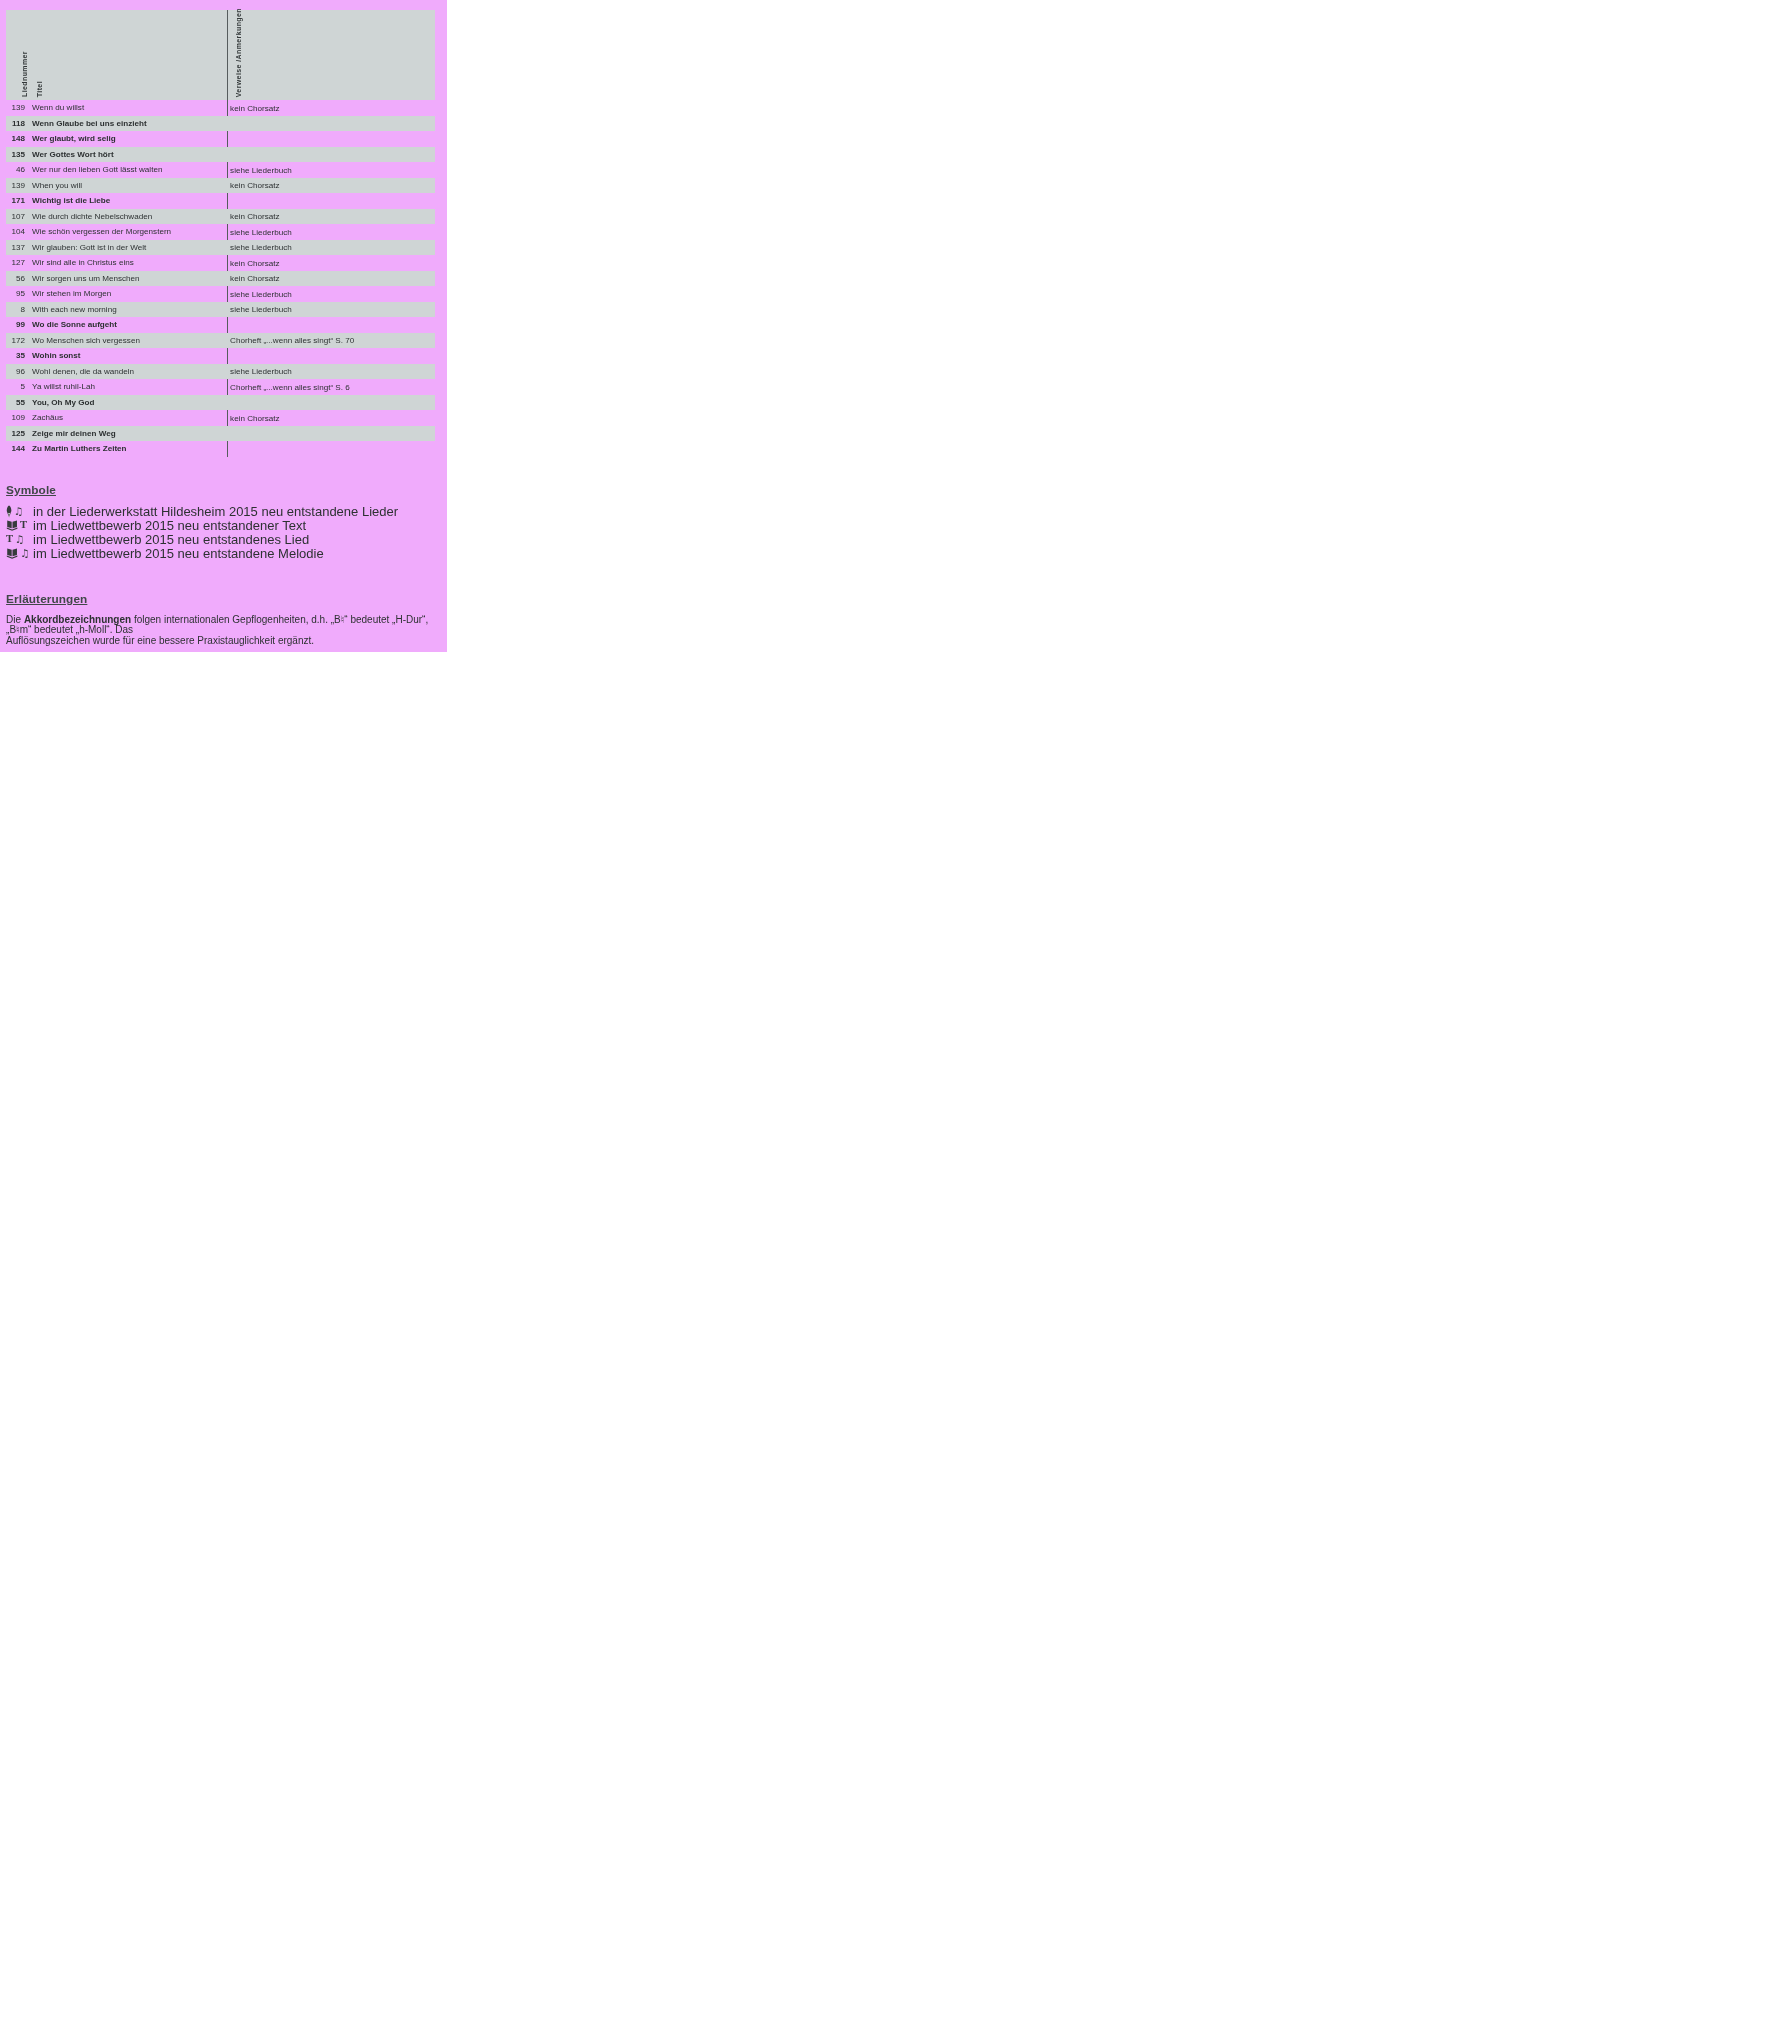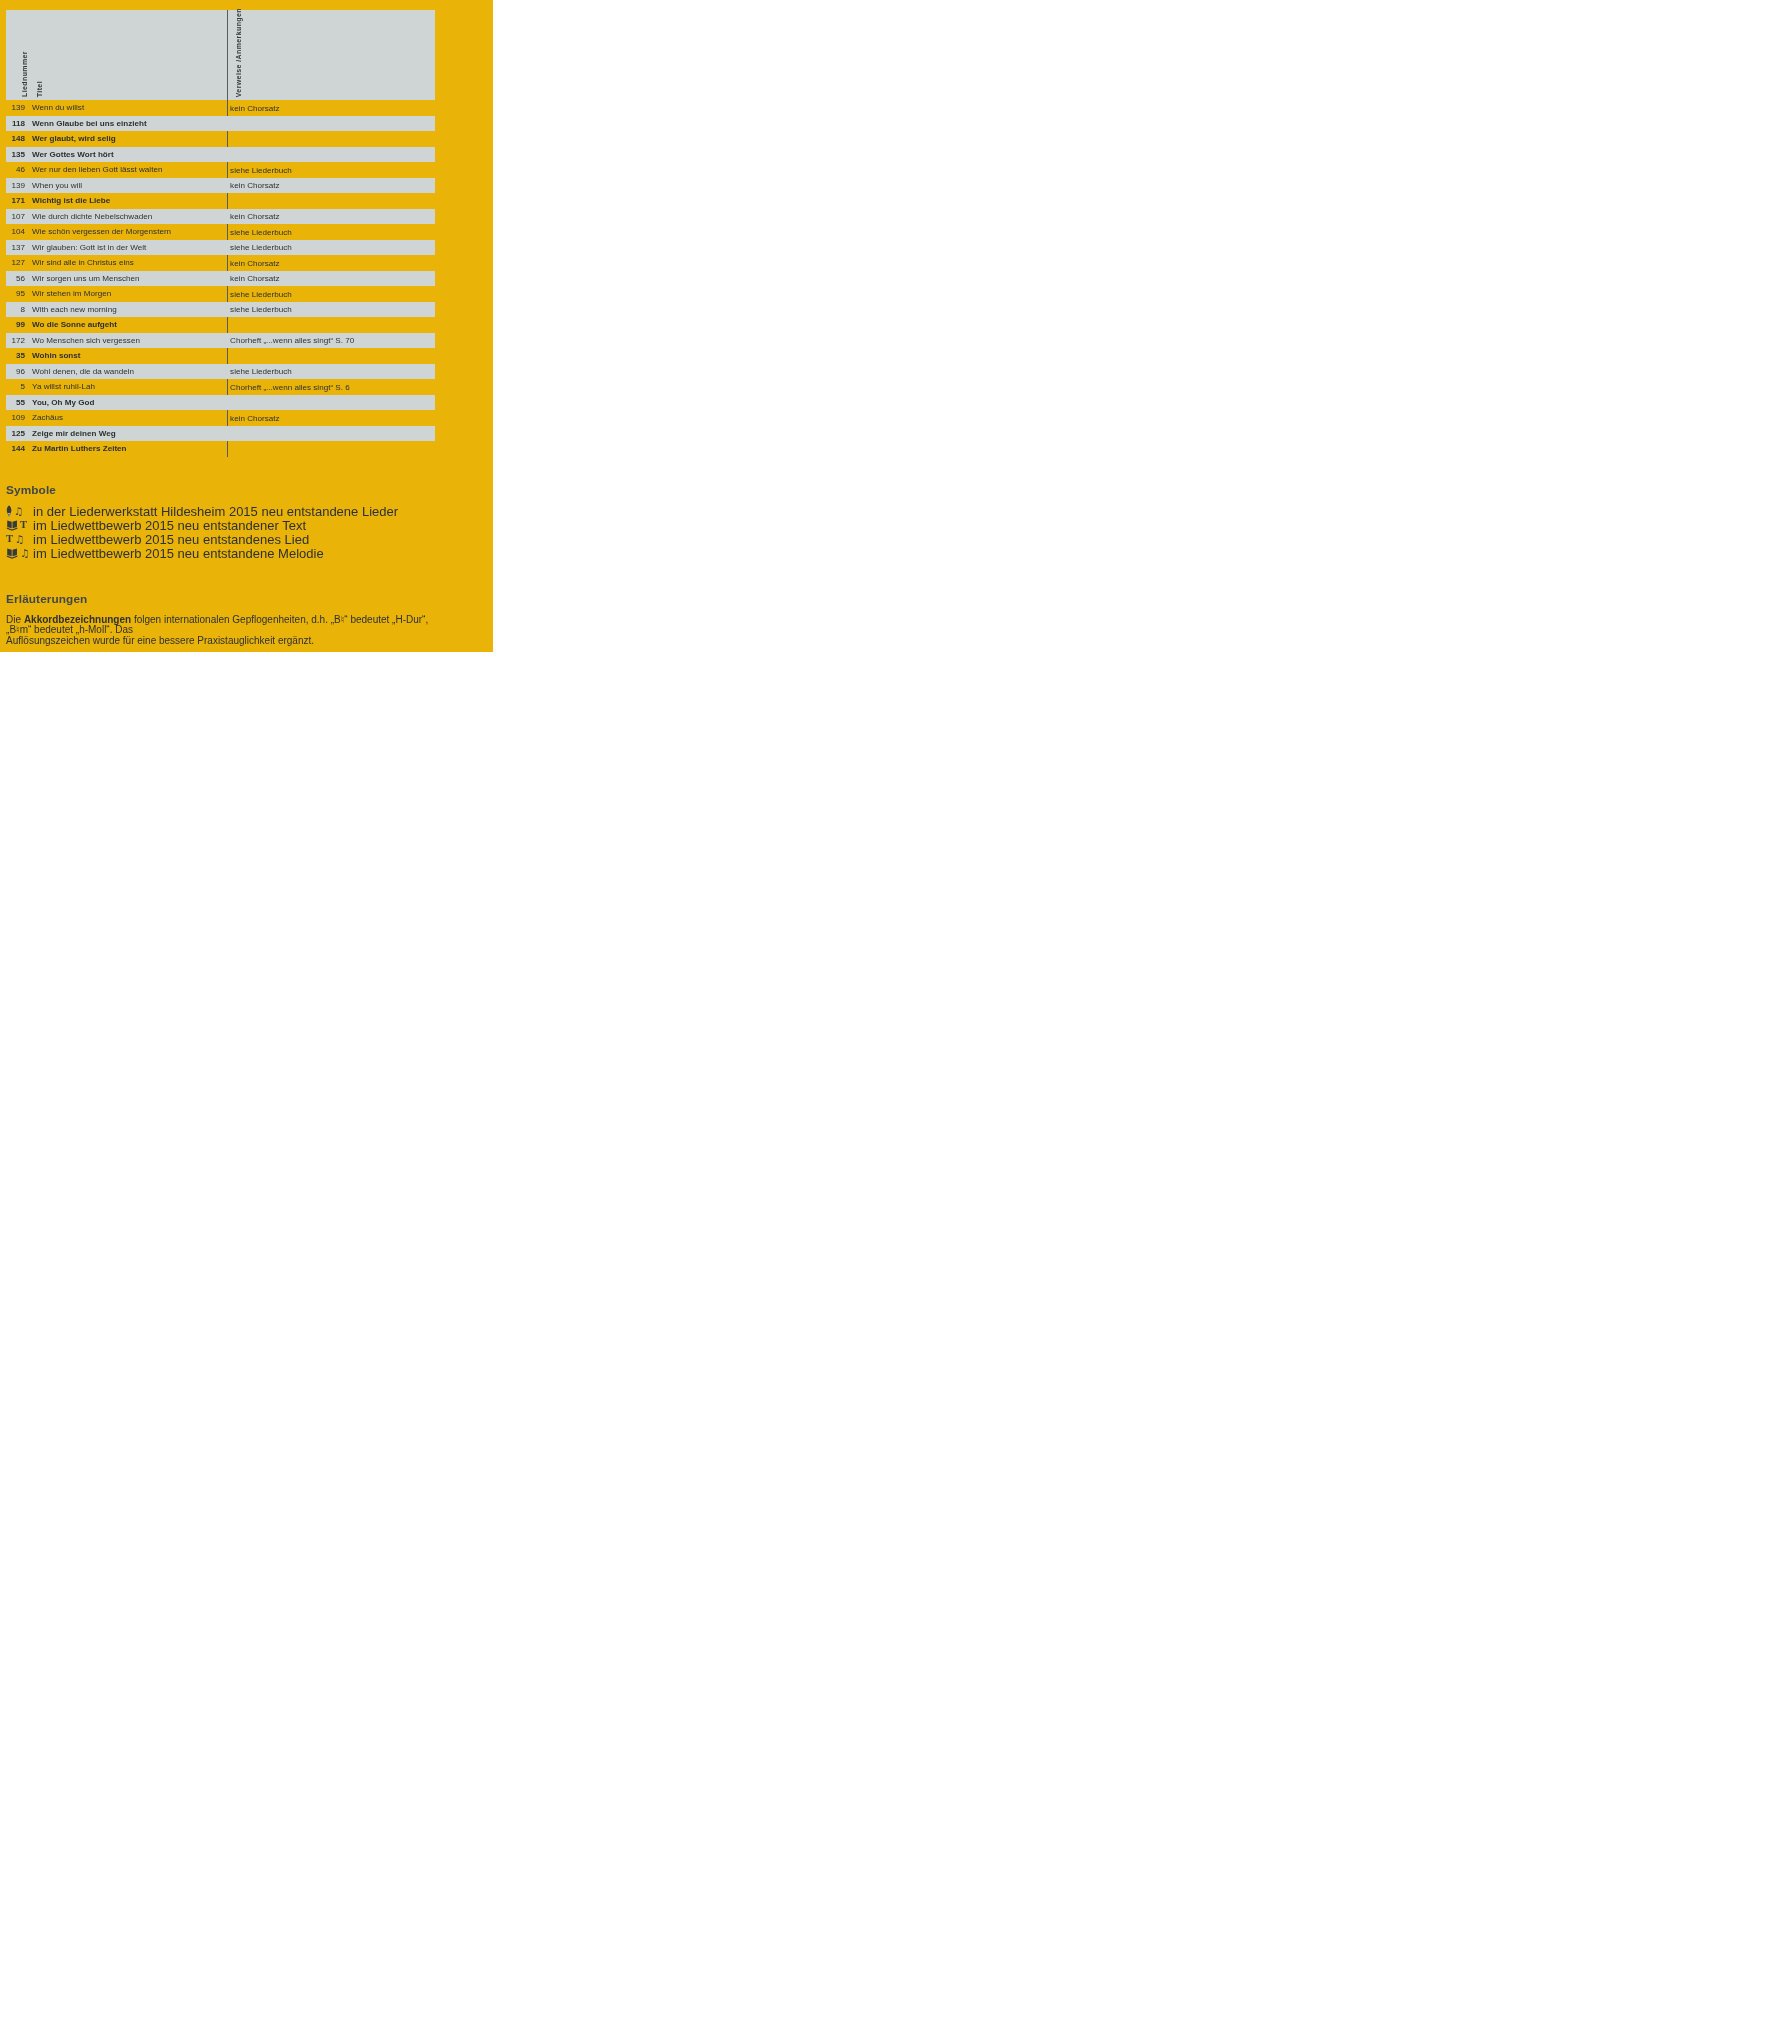--- a/index.html
+++ b/index.html
@@ -1,23 +1,22 @@
 <!DOCTYPE html>
 <html style="--band: #cfd5d5;font-size:6.5px"><head>
 <meta charset="utf-8">
 <style>
   html,body{margin:0;padding:0;background:#ffffff;}
   .page{
     position:relative;
     width:447px;height:652px;
-    background:#eab308;
+    background:#f0abfc;
     font-family:"Liberation Sans", sans-serif;
     color:#2d3132;
     overflow:hidden;
-    padding-left:46px;
   }
   
   .thead{
     position:absolute;left:6.1px;top:10.2px;width:429px;height:90px;
     background:var(--band,#cfd5d5);
   }
   .vlabel{
     position:absolute;bottom:3.3px;
     writing-mode:vertical-rl;transform:rotate(180deg);
     font-weight:700;font-size:7px;letter-spacing:0.4px;
@@ -37,21 +36,21 @@
   .row.gray{background:var(--band,#cfd5d5);}
   .nr{width:19px;text-align:right;flex:none;}
   .titel{margin-left:7px;white-space:nowrap;}
   .verweis{position:absolute;left:224px;top:50%;transform:translateY(-50%);white-space:nowrap;}
   .b{font-weight:700;}
   .it{}
   
   .bottom{position:absolute;left:6.1px;top:484px;width:434px;}
   h2{
     margin:0;font-size:11.8px;line-height:13px;font-weight:700;
-    color:#404748;letter-spacing:0.1px;
+    color:#404748;letter-spacing:0.1px;text-decoration:underline;
   }
   .symbols{margin-top:7.7px;}
   .srow{display:flex;align-items:center;height:14px;}
   .icon-box{width:27px;flex:none;display:flex;align-items:center;gap:1.6px;color:#363b3c;}
   .srow-text{font-size:13px;}
   .notes{font-family:"DejaVu Sans", sans-serif;font-size:10.6px;line-height:1;color:#363b3c;}
   .tletter{font-family:"Liberation Serif", serif;font-weight:700;font-size:10.6px;line-height:1;color:#363b3c;}
   svg.icon{display:block;}
   h2.erl{margin-top:32px;}
   .para{margin:9px 0 0 0;font-size:10px;line-height:10.6px;color:#2d3132;}

